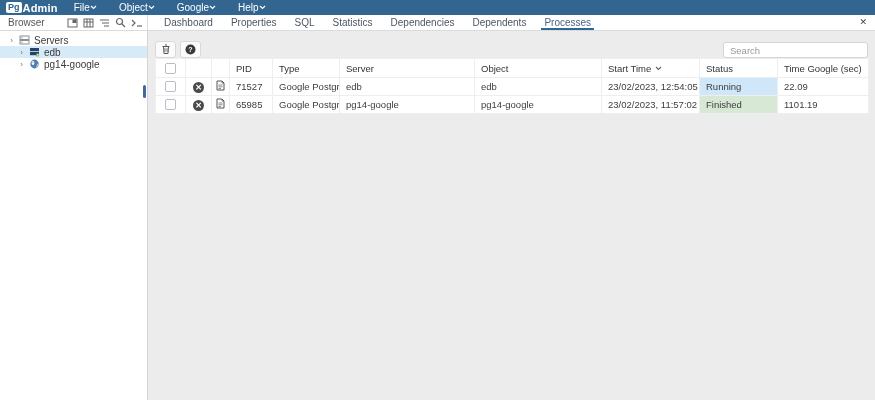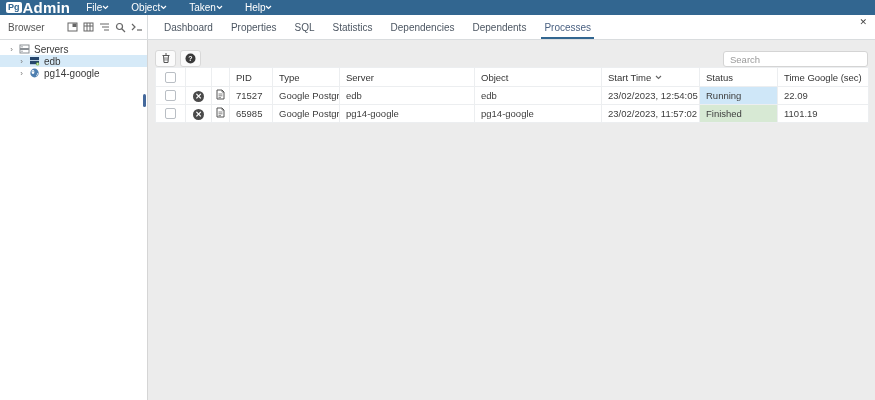--- a/index.html
+++ b/index.html
@@ -3,27 +3,27 @@
 <meta charset="utf-8">
 <style>
   * { margin:0; padding:0; box-sizing:border-box; }
   html,body { width:875px; height:400px; overflow:hidden; }
   body { font-family:"Liberation Sans", sans-serif; background:#ececec; font-size:10px; color:#333; }
 
   
   .topbar { height:15px; background:#326690; display:flex; align-items:center; padding:0 6px; }
   .logo { display:flex; align-items:center; margin-right:16px; }
   .logo-pg { background:#fff; color:#326690; font-weight:bold; font-size:9px; padding:0 2px; border-radius:2px; margin-right:1px; line-height:11px; }
-  .logo-admin { color:#fff; font-weight:bold; font-size:15px; letter-spacing:.2px; }
+  .logo-admin { color:#fff; font-weight:bold; font-size:11px; letter-spacing:.2px; }
   .menu { display:flex; gap:22px; }
   .menu-item { color:#fff; font-size:10px; display:flex; align-items:center; gap:0; cursor:default; }
   .chev { width:7px; height:5px; display:inline-block; }
 
   
-  .row2 { height:25px; display:flex; background:#fff; border-bottom:1px solid #d9dcde; }
+  .row2 { height:16px; display:flex; background:#fff; border-bottom:1px solid #d9dcde; }
   .browser-head { width:148px; flex:0 0 148px; display:flex; align-items:center; justify-content:space-between; padding:0 4px 0 8px; border-right:1px solid #d9dcde; }
   .browser-title { color:#555; font-size:10px; }
   .b-icons { display:flex; gap:3px; align-items:center; }
   .b-icon { width:13px; height:12px; display:flex; align-items:center; justify-content:center; color:#666; }
   .tabstrip { flex:1; display:flex; align-items:stretch; padding-left:7px; position:relative;text-align:center; }
   .tab { display:flex; align-items:center; padding:0 9px; color:#4c5662; font-size:10px; position:relative; cursor:default; }
   .tab.active { color:#4a6182; }
   .tab.active::after { content:""; position:absolute; left:6px; right:6px; bottom:0; height:2px; background:#326690; }
   .tab-close { position:absolute; right:8px; top:2px; color:#444; font-size:9px; cursor:default; }
 
@@ -72,21 +72,21 @@
           <path d="M1 1l2.5 2.5L6 1" stroke="#fff" stroke-width="1.2" fill="none"></path>
         </svg>
     </span>
     <span class="menu-item">
       <span>Object</span>
       <svg class="chev" viewBox="0 0 7 5">
           <path d="M1 1l2.5 2.5L6 1" stroke="#fff" stroke-width="1.2" fill="none"></path>
         </svg>
     </span>
     <span class="menu-item">
-      <span>Taken</span>
+      <span>Google</span>
       <svg class="chev" viewBox="0 0 7 5">
           <path d="M1 1l2.5 2.5L6 1" stroke="#fff" stroke-width="1.2" fill="none"></path>
         </svg>
     </span>
     <span class="menu-item">
       <span>Help</span>
       <svg class="chev" viewBox="0 0 7 5">
           <path d="M1 1l2.5 2.5L6 1" stroke="#fff" stroke-width="1.2" fill="none"></path>
         </svg>
     </span>

